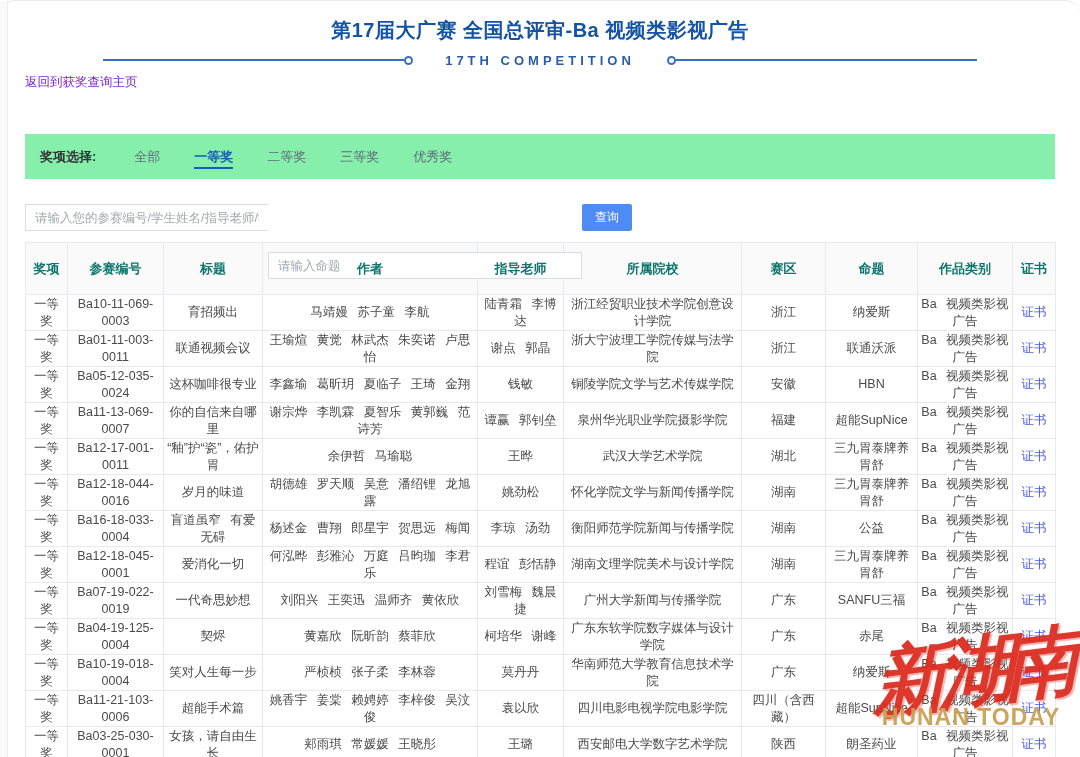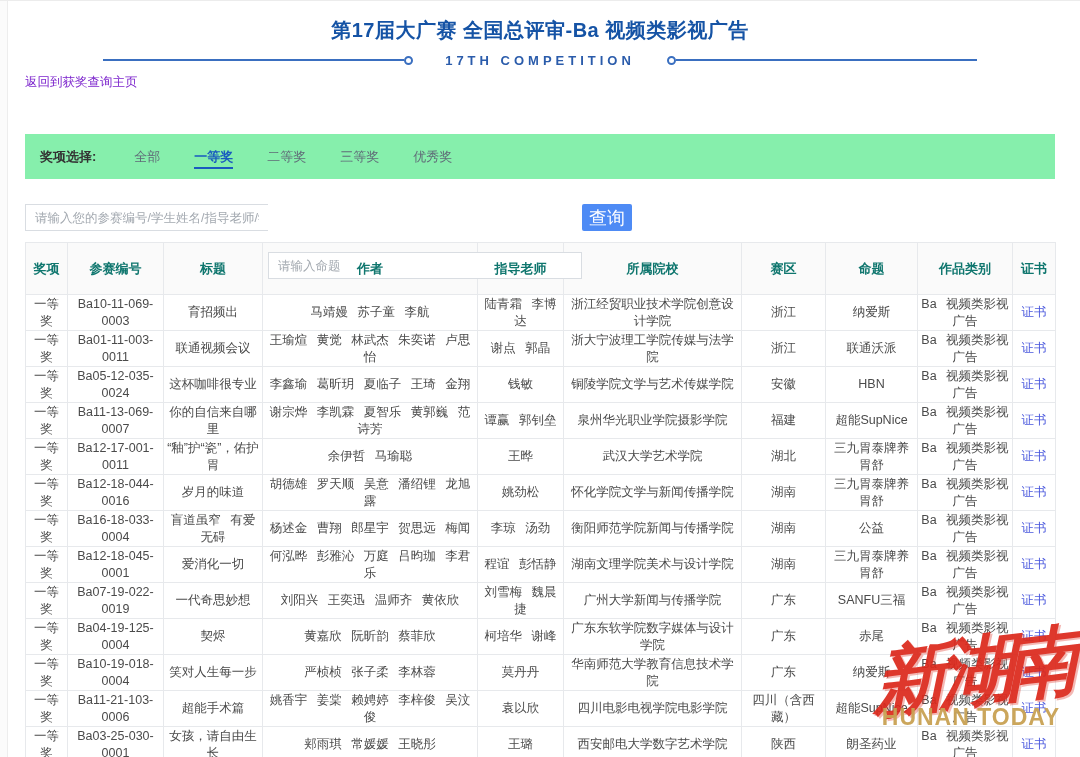--- a/index.html
+++ b/index.html
@@ -1,18 +1,18 @@
 <!DOCTYPE html>
 <html><head>
 <meta charset="utf-8">
 <style>
   * { margin:0; padding:0; box-sizing:border-box; }
   html,body { width:1080px; height:757px; overflow:hidden; background:#fff;
     font-family:"Liberation Sans","DejaVu Sans",sans-serif; }
-  .page { position:relative; width:1080px; height:757px; border-top:1px solid #ececec; }
+  .page { position:relative; width:1080px; height:757px; border-top:1px solid #ececec;border-radius:14px; }
   .left-edge { position:absolute; left:0; top:0; width:8px; height:757px;
     background:#fbfbfb; border-right:1px solid #ededed; }
   .content { margin:0 25px; }
 
   
   .page-title { text-align:center; margin-top:16px; font-size:20px; font-weight:bold;
     color:#1553a5; letter-spacing:0.5px; }
   .subtitle-row { display:flex; align-items:center; margin:9px 78px 0 78px; height:14px; }
   .sline { flex:1; height:2px; background:#3a6fc0; }
   .ring { width:9px; height:9px; border:2px solid #3a6fc0; border-radius:50%;
@@ -32,21 +32,21 @@
 
   
   .search-row { margin-top:25px; display:flex; height:27px; }
   .search-input { height:27px; border:1px solid #d9dde2; background:#fff; outline:none;
     font-size:12.5px; color:#333; padding:0 9px;
     font-family:"Liberation Sans","DejaVu Sans",sans-serif; }
   .search-input::placeholder { color:#a3a9b0; }
   .inp-main { width:243px; border-right:none; }
   .inp-topic { width:314px;margin-top:48px; }
   .search-btn { width:50px; height:27px; background:#4e8bf5; color:#fff; border:none;
-    font-size:18px; cursor:pointer; border-radius:2px; margin-left:0;
+    font-size:12px; cursor:pointer; border-radius:2px; margin-left:0;
     font-family:"Liberation Sans","DejaVu Sans",sans-serif; }
 
   
   table { margin-top:11px; width:1030px; border-collapse:collapse; table-layout:fixed; }
   th, td { border:1px solid #e7e9ec; text-align:center; vertical-align:middle;
     font-size:12.5px; line-height:1.32; padding:1px 3px; word-break:break-word; }
   thead th { background:#fafafa; color:#0f766e; font-weight:bold; height:52px; font-size:13px; }
   tbody td { color:#4a4a4a; height:35px; word-spacing:6px; }
   td.cert-cell a { color:#4a58dd; text-decoration:none; cursor:pointer; word-spacing:0; }
 

